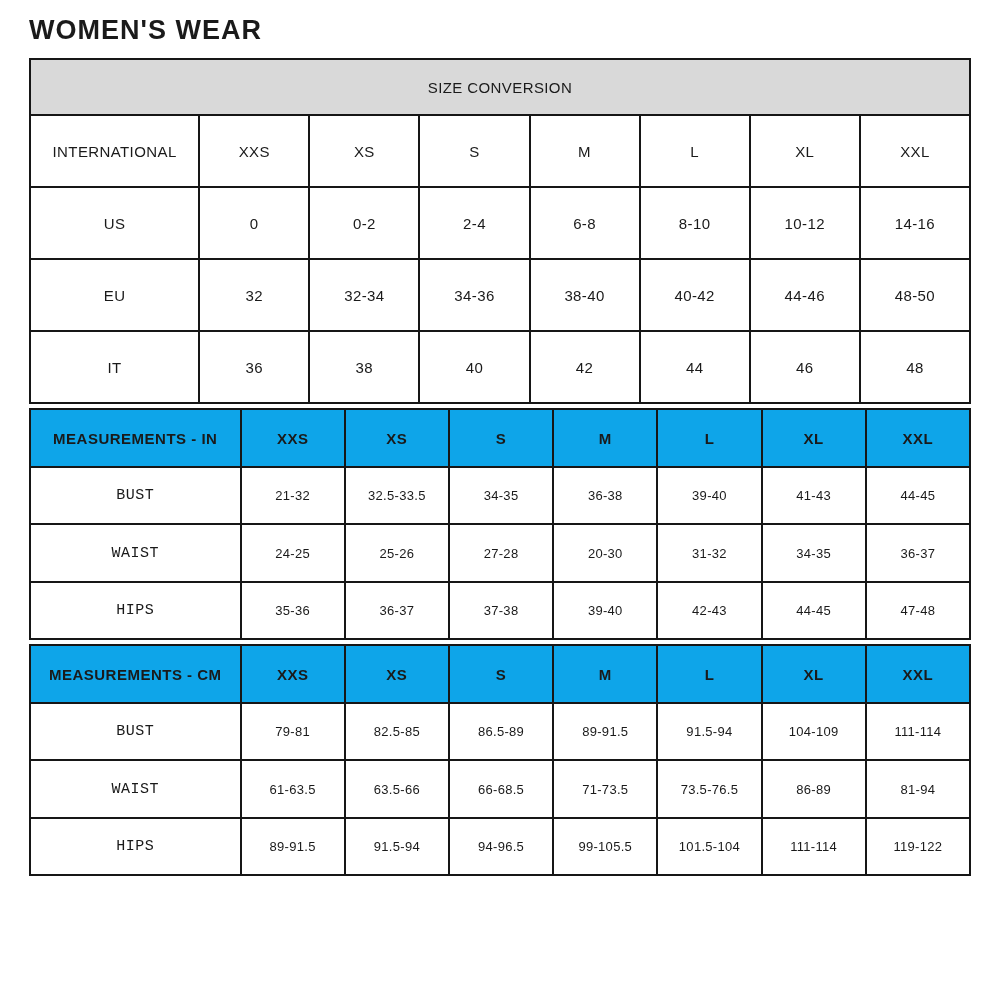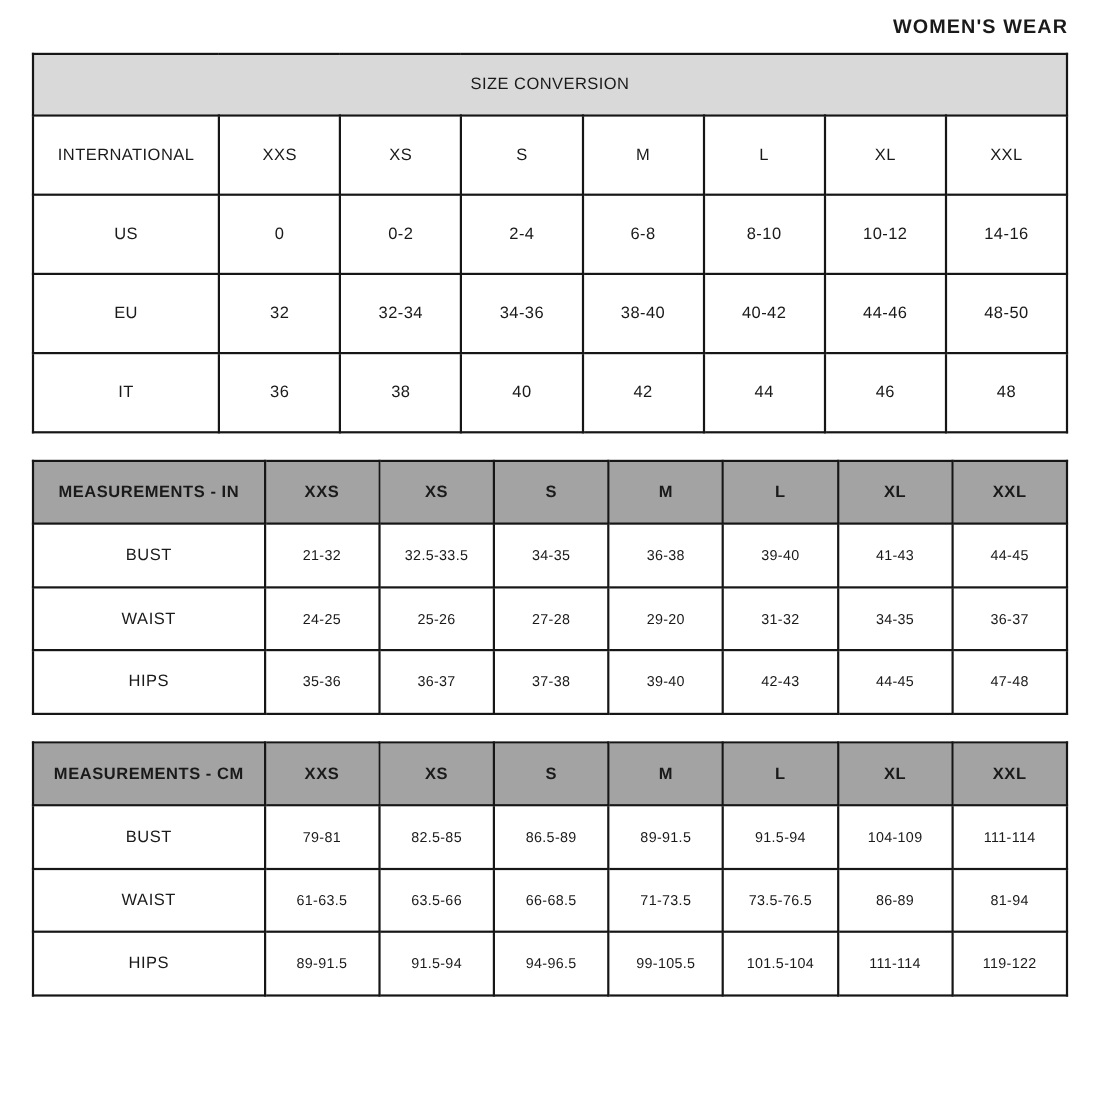--- a/index.html
+++ b/index.html
@@ -10,32 +10,32 @@
     color: #1a1a1a;
   }
   .page {
     width: 1000px;
     height: 1000px;
     box-sizing: border-box;
     padding: 8px 29px 0 29px;
     background: #ffffff;
   }
   .page-title {
-    text-align: right;
-    font-size: 18px;
+    text-align: left;
+    font-size: 27px;
     font-weight: 700;
     letter-spacing: 1px;
     line-height: 1.2;
     margin: 6px 0 12px 0;
   }
   table {
     width: 100%;
     border-collapse: collapse;
     table-layout: fixed;
-    margin-bottom: 24px;
+    margin-bottom: 4px;
   }
   td {
     border: 2px solid #161616;
     text-align: center;
     vertical-align: middle;
     padding: 0 2px;
     overflow: hidden;
     white-space: nowrap;
   }
   
@@ -45,26 +45,26 @@
   .band {
     background: #d9d9d9;
     font-weight: 700;
     font-size: 16px;
     letter-spacing: 0.8px;
   }
   
   .t-meas tr { height: 57.5px; }
   .t-meas td { font-size: 13px; font-weight: 400; letter-spacing: 0.3px; }
   .t-meas tr.head-row td {
-    background: #a3a3a3;
+    background: #0ea5e9;
     font-weight: 700;
     font-size: 15px;
     letter-spacing: 0.5px;
   }
-  .t-meas td.row-label { font-size: 15px; letter-spacing: 0.5px; }
+  .t-meas td.row-label { font-size: 15px; letter-spacing: 0.5px; font-family: Liberation Mono, monospace; }
   .col-label-1 { width: 18%; }
   .col-label-2 { width: 22.4%; }
 </style>
 </head>
 <body>
 
 <div class="page">
 
   <div class="page-title">WOMEN'S WEAR</div>
 
@@ -156,21 +156,21 @@
         <td>36-38</td>
         <td>39-40</td>
         <td>41-43</td>
         <td>44-45</td>
       </tr>
       <tr>
         <td class="row-label">WAIST</td>
         <td>24-25</td>
         <td>25-26</td>
         <td>27-28</td>
-        <td>29-20</td>
+        <td>20-30</td>
         <td>31-32</td>
         <td>34-35</td>
         <td>36-37</td>
       </tr>
       <tr>
         <td class="row-label">HIPS</td>
         <td>35-36</td>
         <td>36-37</td>
         <td>37-38</td>
         <td>39-40</td>

